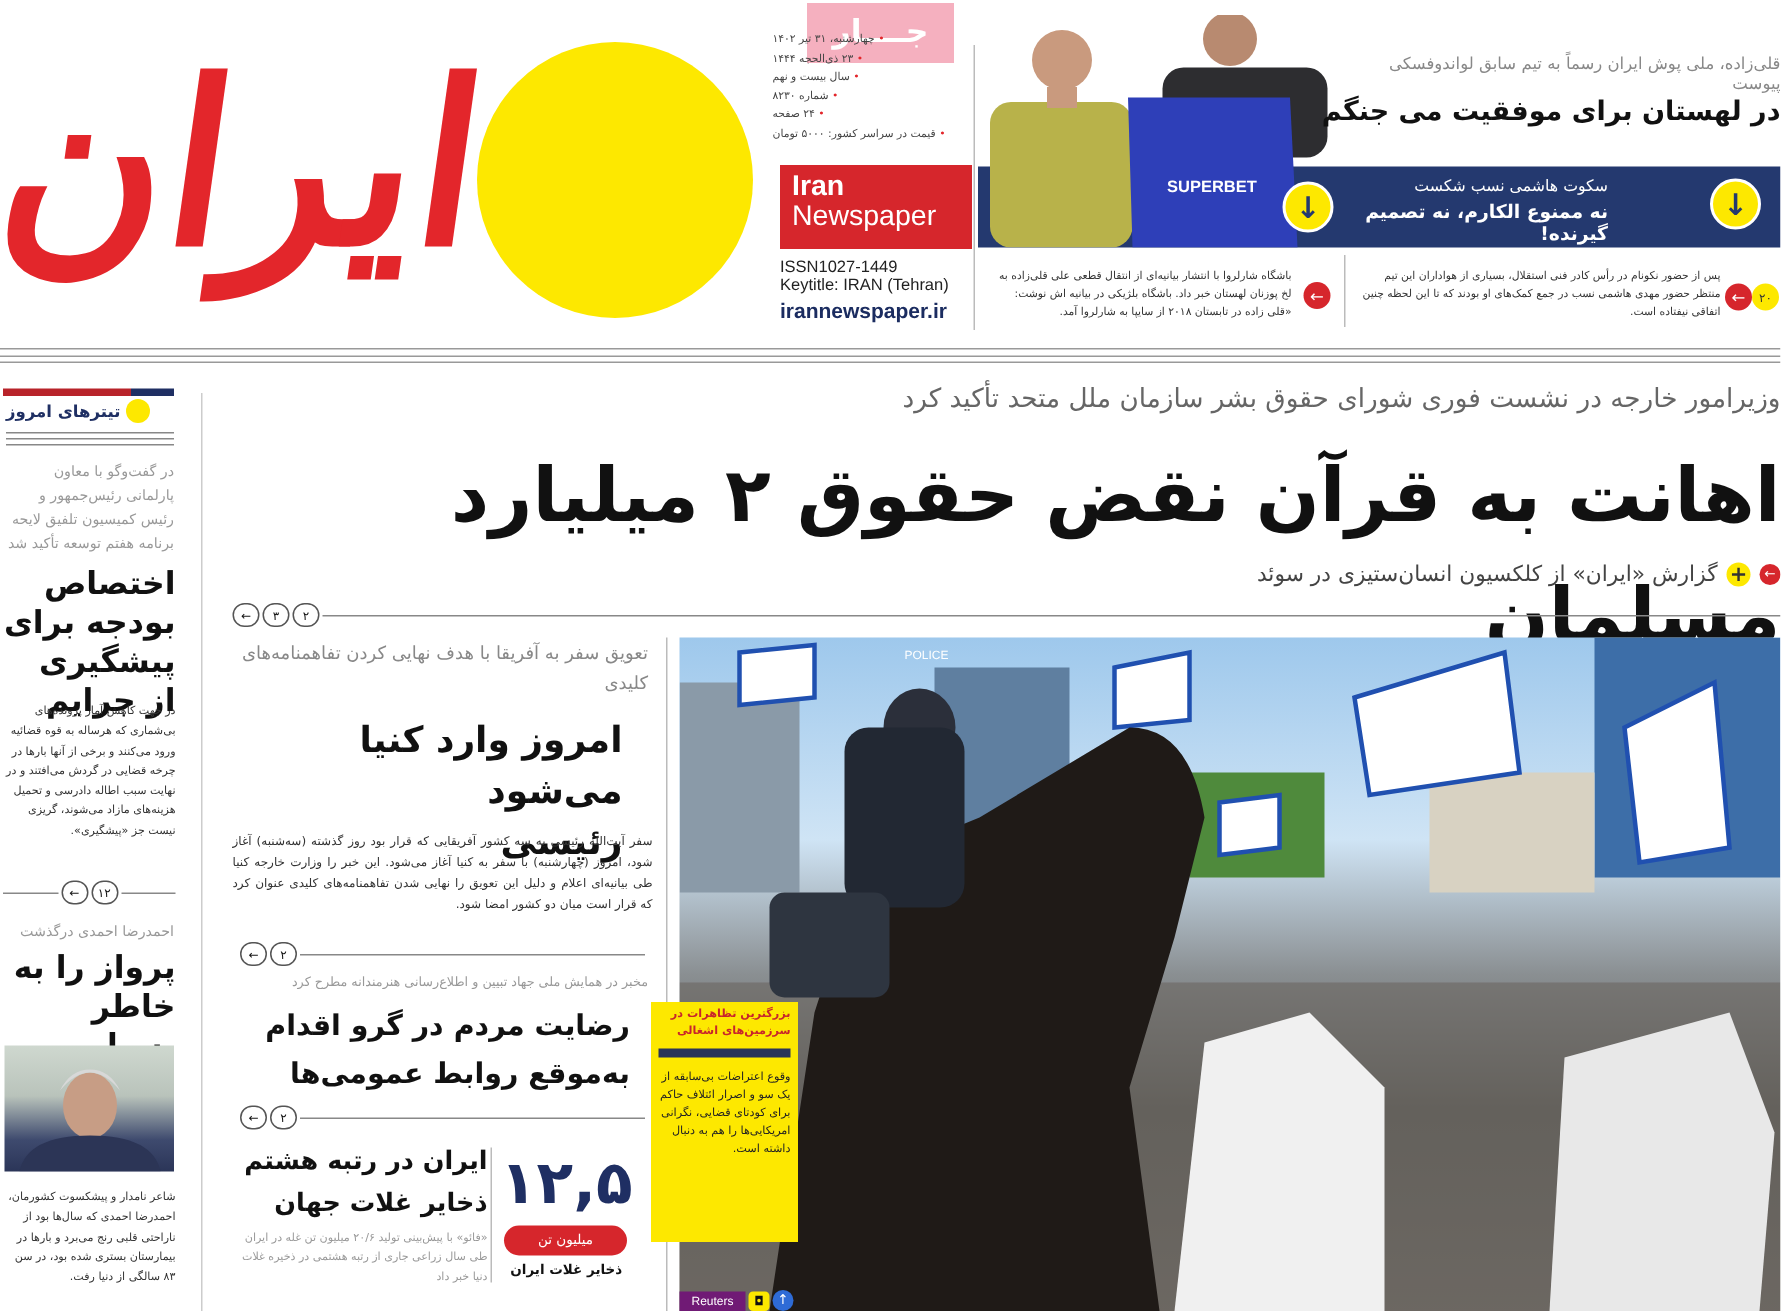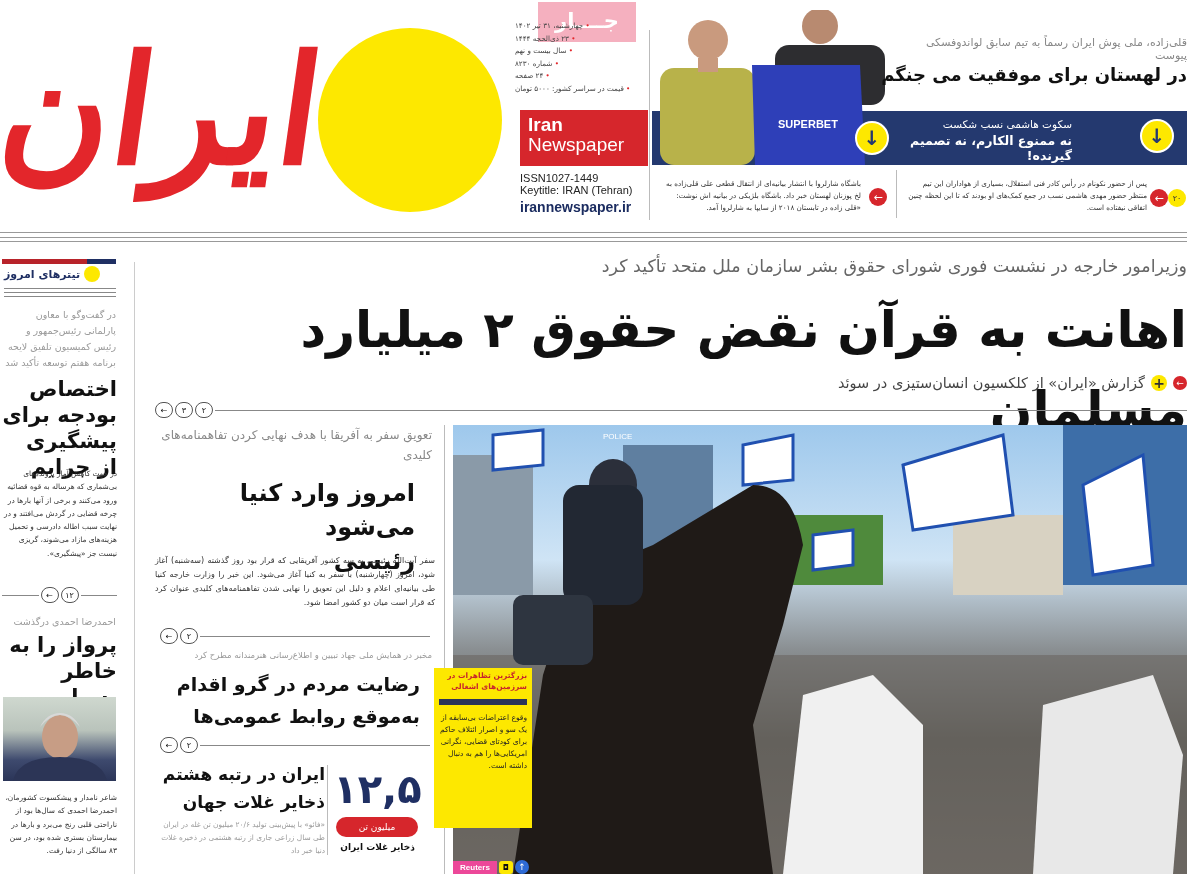--- a/index.html
+++ b/index.html
@@ -64,21 +64,21 @@
   .stat-num { left: 330px; top: 765px; width: 95px; font-size: 40px; font-weight: bold; color: #1f2f63; text-align: center; line-height: 48px; }
   .stat-pill { left: 336px; top: 817px; width: 82px; height: 20px; border-radius: 10px; background: #d6262c; color: #fff; font-size: 9px; text-align: center; line-height: 20px; }
   .stat-cap { left: 330px; top: 842px; width: 95px; font-size: 9px; font-weight: bold; text-align: center; }
 
   
   .main-photo { left: 453px; top: 425px; width: 734px; height: 449px; overflow: hidden; background: linear-gradient(180deg, #9ec8ec 0%, #cfe4f5 30%, #8a8f92 50%, #5a5a55 70%, #6e6a64 100%); }
   .yellow-note { left: 434px; top: 668px; width: 98px; height: 160px; background: #fde800; padding: 2px 5px; }
   .note-title { font-size: 7.5px; font-weight: bold; color: #c8252b; line-height: 11px; }
   .note-bar { height: 6px; background: #2b3558; margin: 7px 0; }
   .note-body { font-size: 7.5px; line-height: 12px; color: #222; }
-  .reuters { left: 453px; top: 861px; width: 44px; height: 13px; background: #ec4899; color: #fff; font-family: "Liberation Sans", sans-serif; font-size: 8px; font-weight: bold; text-align: center; line-height: 13px; }
+  .reuters { left: 453px; top: 861px; width: 44px; height: 13px; background: #701a75; color: #fff; font-family: "Liberation Sans", sans-serif; font-size: 8px; font-weight: normal; text-align: center; line-height: 13px; }
 </style>
 </head>
 <body>
 
 <div class="abs logo-text">ایران</div>
 <div class="abs sun"></div>
 
 <div class="abs stamp">جــــار</div>
 <div class="abs info-list">
   <div>چهارشنبه، ۳۱ تیر ۱۴۰۲</div>

